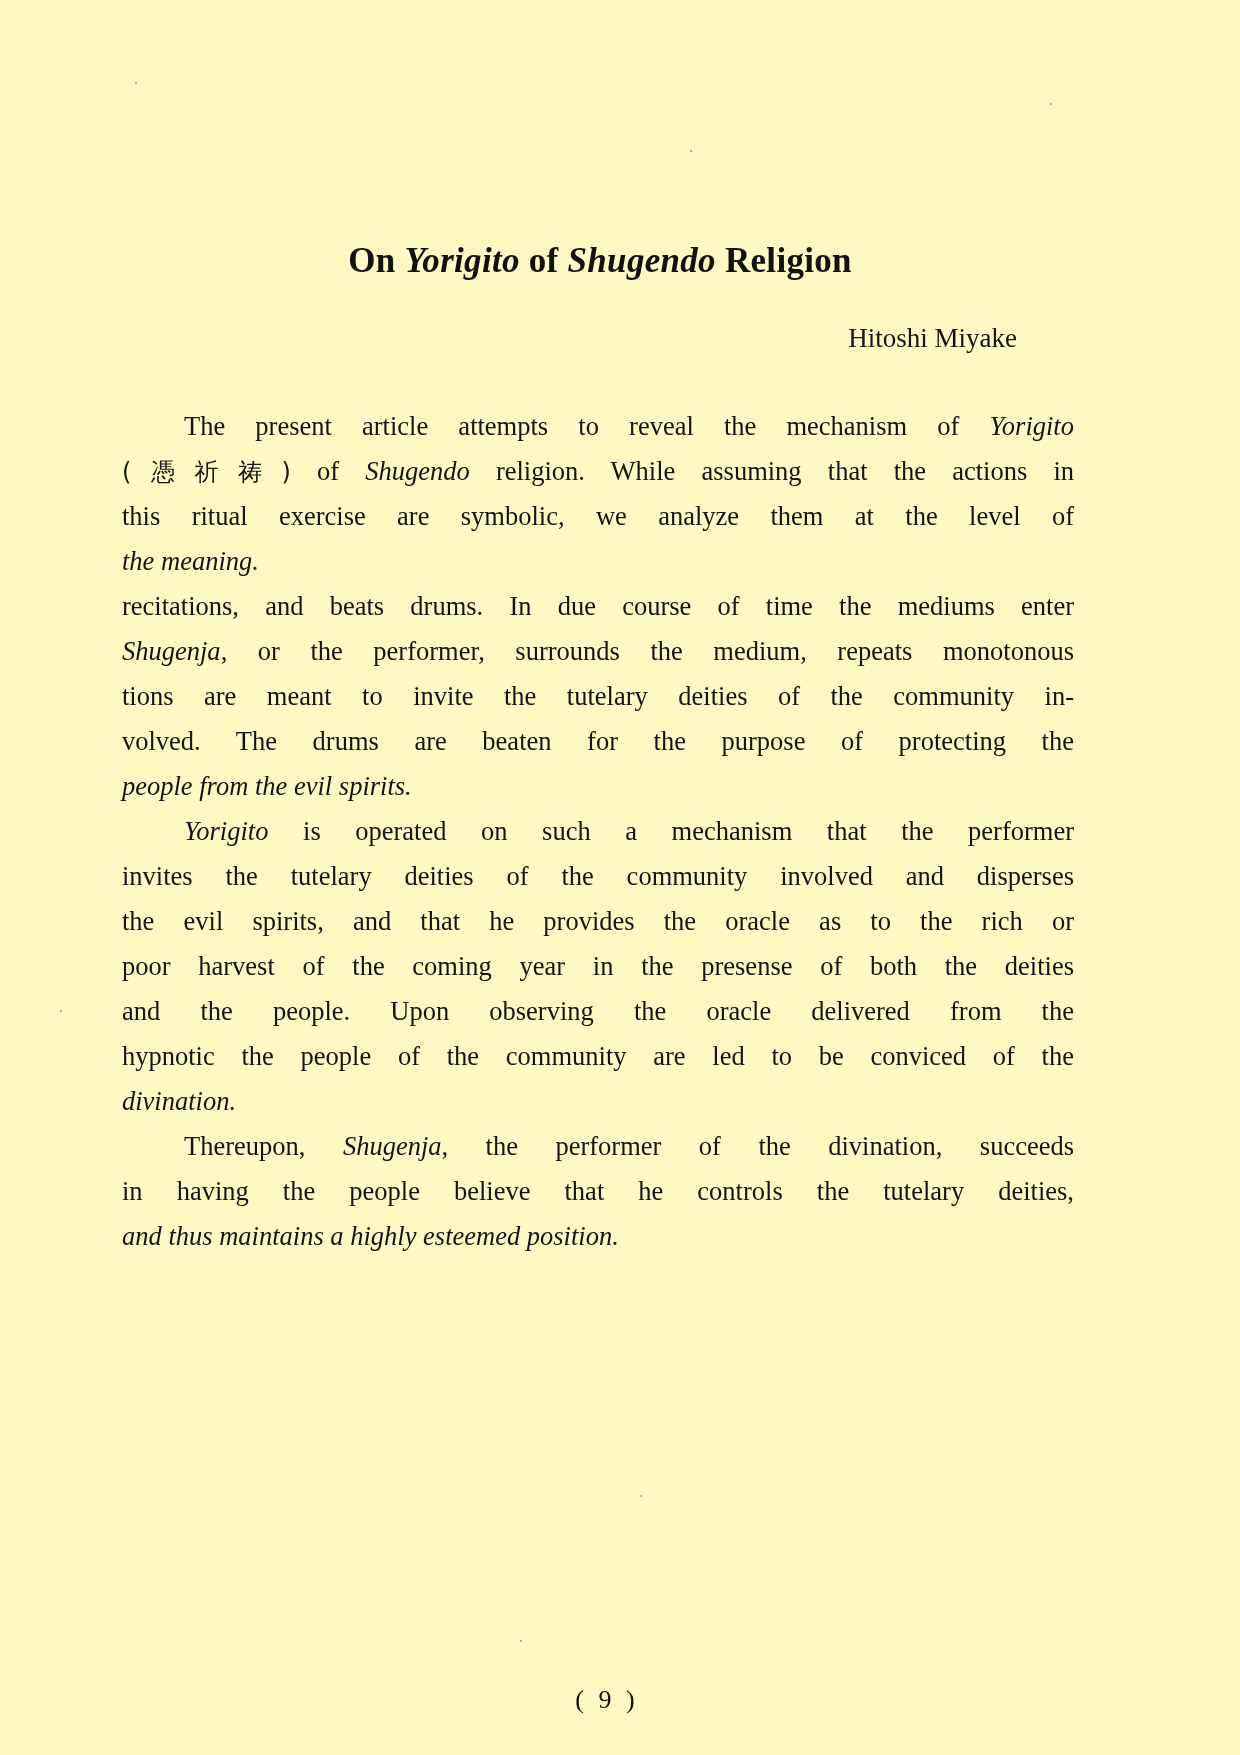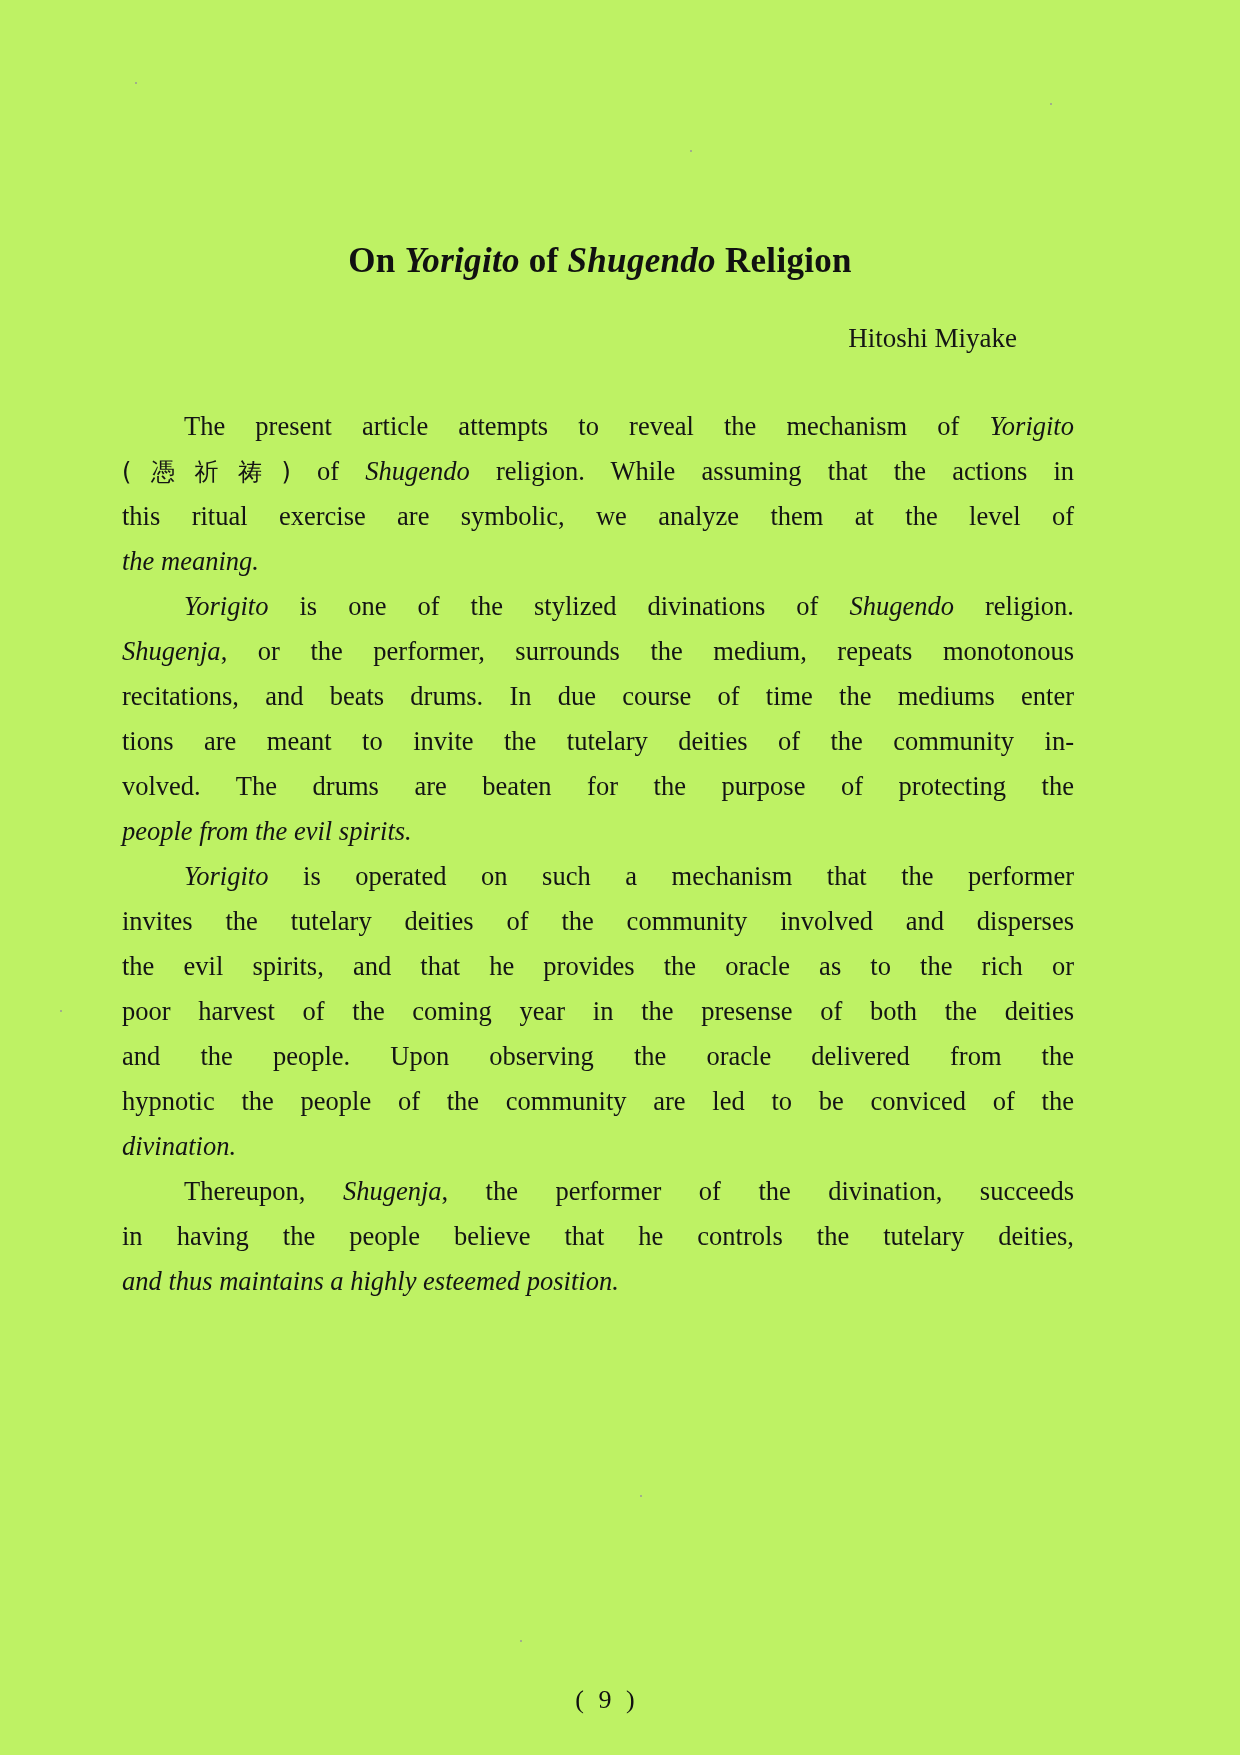--- a/index.html
+++ b/index.html
@@ -13,21 +13,21 @@
       position: relative;
       overflow: hidden;
       font-family: "Liberation Serif", "DejaVu Serif", serif;
       color: #161616;
     }
     .page {
       position: absolute;
       left: 0; top: 0;
       width: 1240px;
       height: 1755px;
-      background: #bef264;
+      background: #fef9c3;
     }
     .title {
       position: absolute;
       left: 0;
       top: 218px;
       width: 1200px;
       text-align: center;
       font-weight: bold;
       font-size: 35px;
       letter-spacing: 0.3px;
@@ -100,23 +100,22 @@
   <div class="body">
 
     <div>
       <span class="line indent"><span>The present article attempts to reveal the mechanism of </span><span class="it">Yorigito</span></span>
       <span class="line"><span class="cjk">(憑祈祷)</span><span> of </span><span class="it">Shugendo</span><span> religion.  While assuming that the actions in</span></span>
       <span class="line">this ritual exercise are symbolic, we analyze them at the level of</span>
       <span class="line last">the meaning.</span>
     </div>
 
     <div>
-      <span class="line indent"><span class="it">Yorigito</span><span> is one of the stylized divinations of </span><span class="it">Shugendo</span><span> religion.</span></span>
+      <span class="line">recitations, and beats drums.  In due course of time the mediums enter</span>
       <span class="line"><span class="it">Shugenja</span><span>, or the performer, surrounds the medium, repeats monotonous</span></span>
-      <span class="line">recitations, and beats drums.  In due course of time the mediums enter</span>
       <span class="line">tions are meant to invite the tutelary deities of the community in-</span>
       <span class="line">volved.  The drums are beaten for the purpose of protecting the</span>
       <span class="line last">people from the evil spirits.</span>
     </div>
 
     <div>
       <span class="line indent"><span class="it">Yorigito</span><span> is operated on such a mechanism that the performer</span></span>
       <span class="line">invites the tutelary deities of the community involved and disperses</span>
       <span class="line">the evil spirits, and that he provides the oracle as to the rich or</span>
       <span class="line">poor harvest of the coming year in the presense of both the deities</span>

